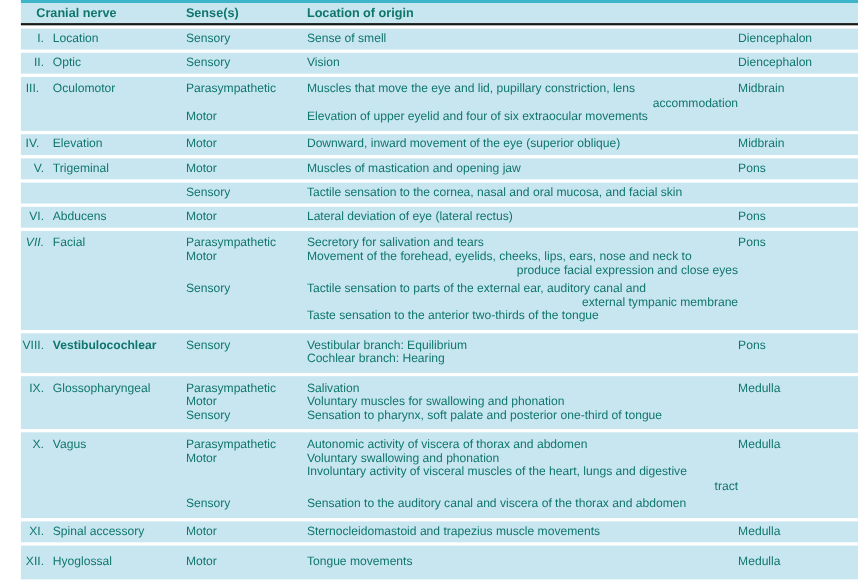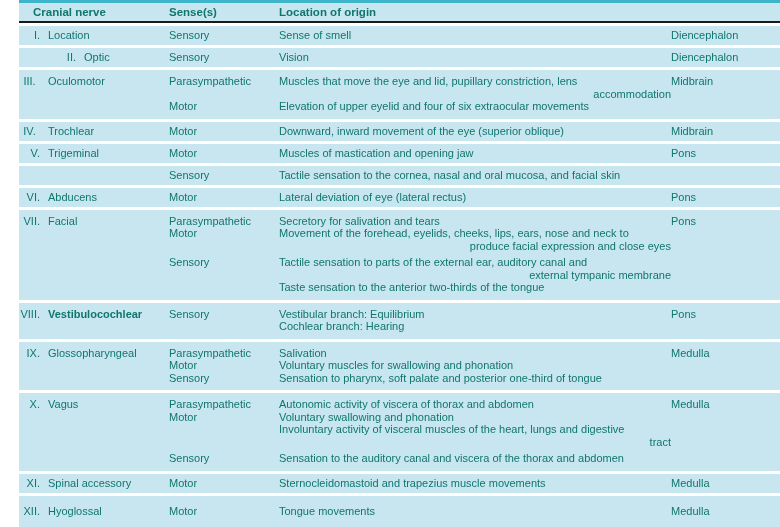--- a/index.html
+++ b/index.html
@@ -56,21 +56,21 @@
       <div class="block single">
         <div class="line">
           <div class="cell nerve"><div class="numeral" style="display: inline-block;">I.</div><div class="nname" style="display: inline;">Location</div></div>
           <div class="cell tract">Sensory</div>
           <div class="cell fn">Sense of smell</div>
           <div class="cell loc">Diencephalon</div>
         </div>
       </div>
       <div class="block single">
         <div class="line">
-          <div class="cell nerve"><div class="numeral" style="display: inline-block; margin-left: 36px;">II.</div><div class="nname" style="display: inline;">Optic</div></div>
+          <div class="cell nerve"><div class="numeral" style="display: inline-block;">II.</div><div class="nname" style="display: inline;">Optic</div></div>
           <div class="cell tract">Sensory</div>
           <div class="cell fn">Vision</div>
           <div class="cell loc">Diencephalon</div>
         </div>
       </div>
       <div class="block">
         <div class="line">
           <div class="cell nerve"><div class="numeral" style="display: inline-block; text-align: center;">III.</div><div class="nname" style="display: inline;">Oculomotor</div></div>
           <div class="cell tract">Parasympathetic</div>
           <div class="cell fn">Muscles that move the eye and lid, pupillary constriction, lens</div>
@@ -84,21 +84,21 @@
         </div>
         <div class="line">
           <div class="cell nerve"></div>
           <div class="cell tract">Motor</div>
           <div class="cell fn">Elevation of upper eyelid and four of six extraocular movements</div>
           <div class="cell loc"></div>
         </div>
       </div>
       <div class="block single">
         <div class="line">
-          <div class="cell nerve"><div class="numeral" style="display: inline-block; text-align: center;">IV.</div><div class="nname" style="display: inline;">Trochlear</div></div>
+          <div class="cell nerve"><div class="numeral" style="display: inline-block; text-align: center;">IV.</div><div class="nname" style="display: inline;">Elevation</div></div>
           <div class="cell tract">Motor</div>
           <div class="cell fn">Downward, inward movement of the eye (superior oblique)</div>
           <div class="cell loc">Midbrain</div>
         </div>
       </div>
       <div class="block single">
         <div class="line">
           <div class="cell nerve"><div class="numeral" style="display: inline-block;">V.</div><div class="nname" style="display: inline; text-align: center;">Trigeminal</div></div>
           <div class="cell tract">Motor</div>
           <div class="cell fn">Muscles of mastication and opening jaw</div>
@@ -116,21 +116,21 @@
       <div class="block single">
         <div class="line">
           <div class="cell nerve"><div class="numeral" style="display: inline-block;">VI.</div><div class="nname" style="display: inline;">Abducens</div></div>
           <div class="cell tract">Motor</div>
           <div class="cell fn">Lateral deviation of eye (lateral rectus)</div>
           <div class="cell loc">Pons</div>
         </div>
       </div>
       <div class="block">
         <div class="line">
-          <div class="cell nerve"><div class="numeral" style="display: inline-block;">VII.</div><div class="nname" style="display: inline;">Facial</div></div>
+          <div class="cell nerve"><div class="numeral" style="display: inline-block; font-style: italic;">VII.</div><div class="nname" style="display: inline;">Facial</div></div>
           <div class="cell tract">Parasympathetic</div>
           <div class="cell fn">Secretory for salivation and tears</div>
           <div class="cell loc">Pons</div>
         </div>
         <div class="line">
           <div class="cell nerve"></div>
           <div class="cell tract">Motor</div>
           <div class="cell fn">Movement of the forehead, eyelids, cheeks, lips, ears, nose and neck to</div>
           <div class="cell loc"></div>
         </div>

